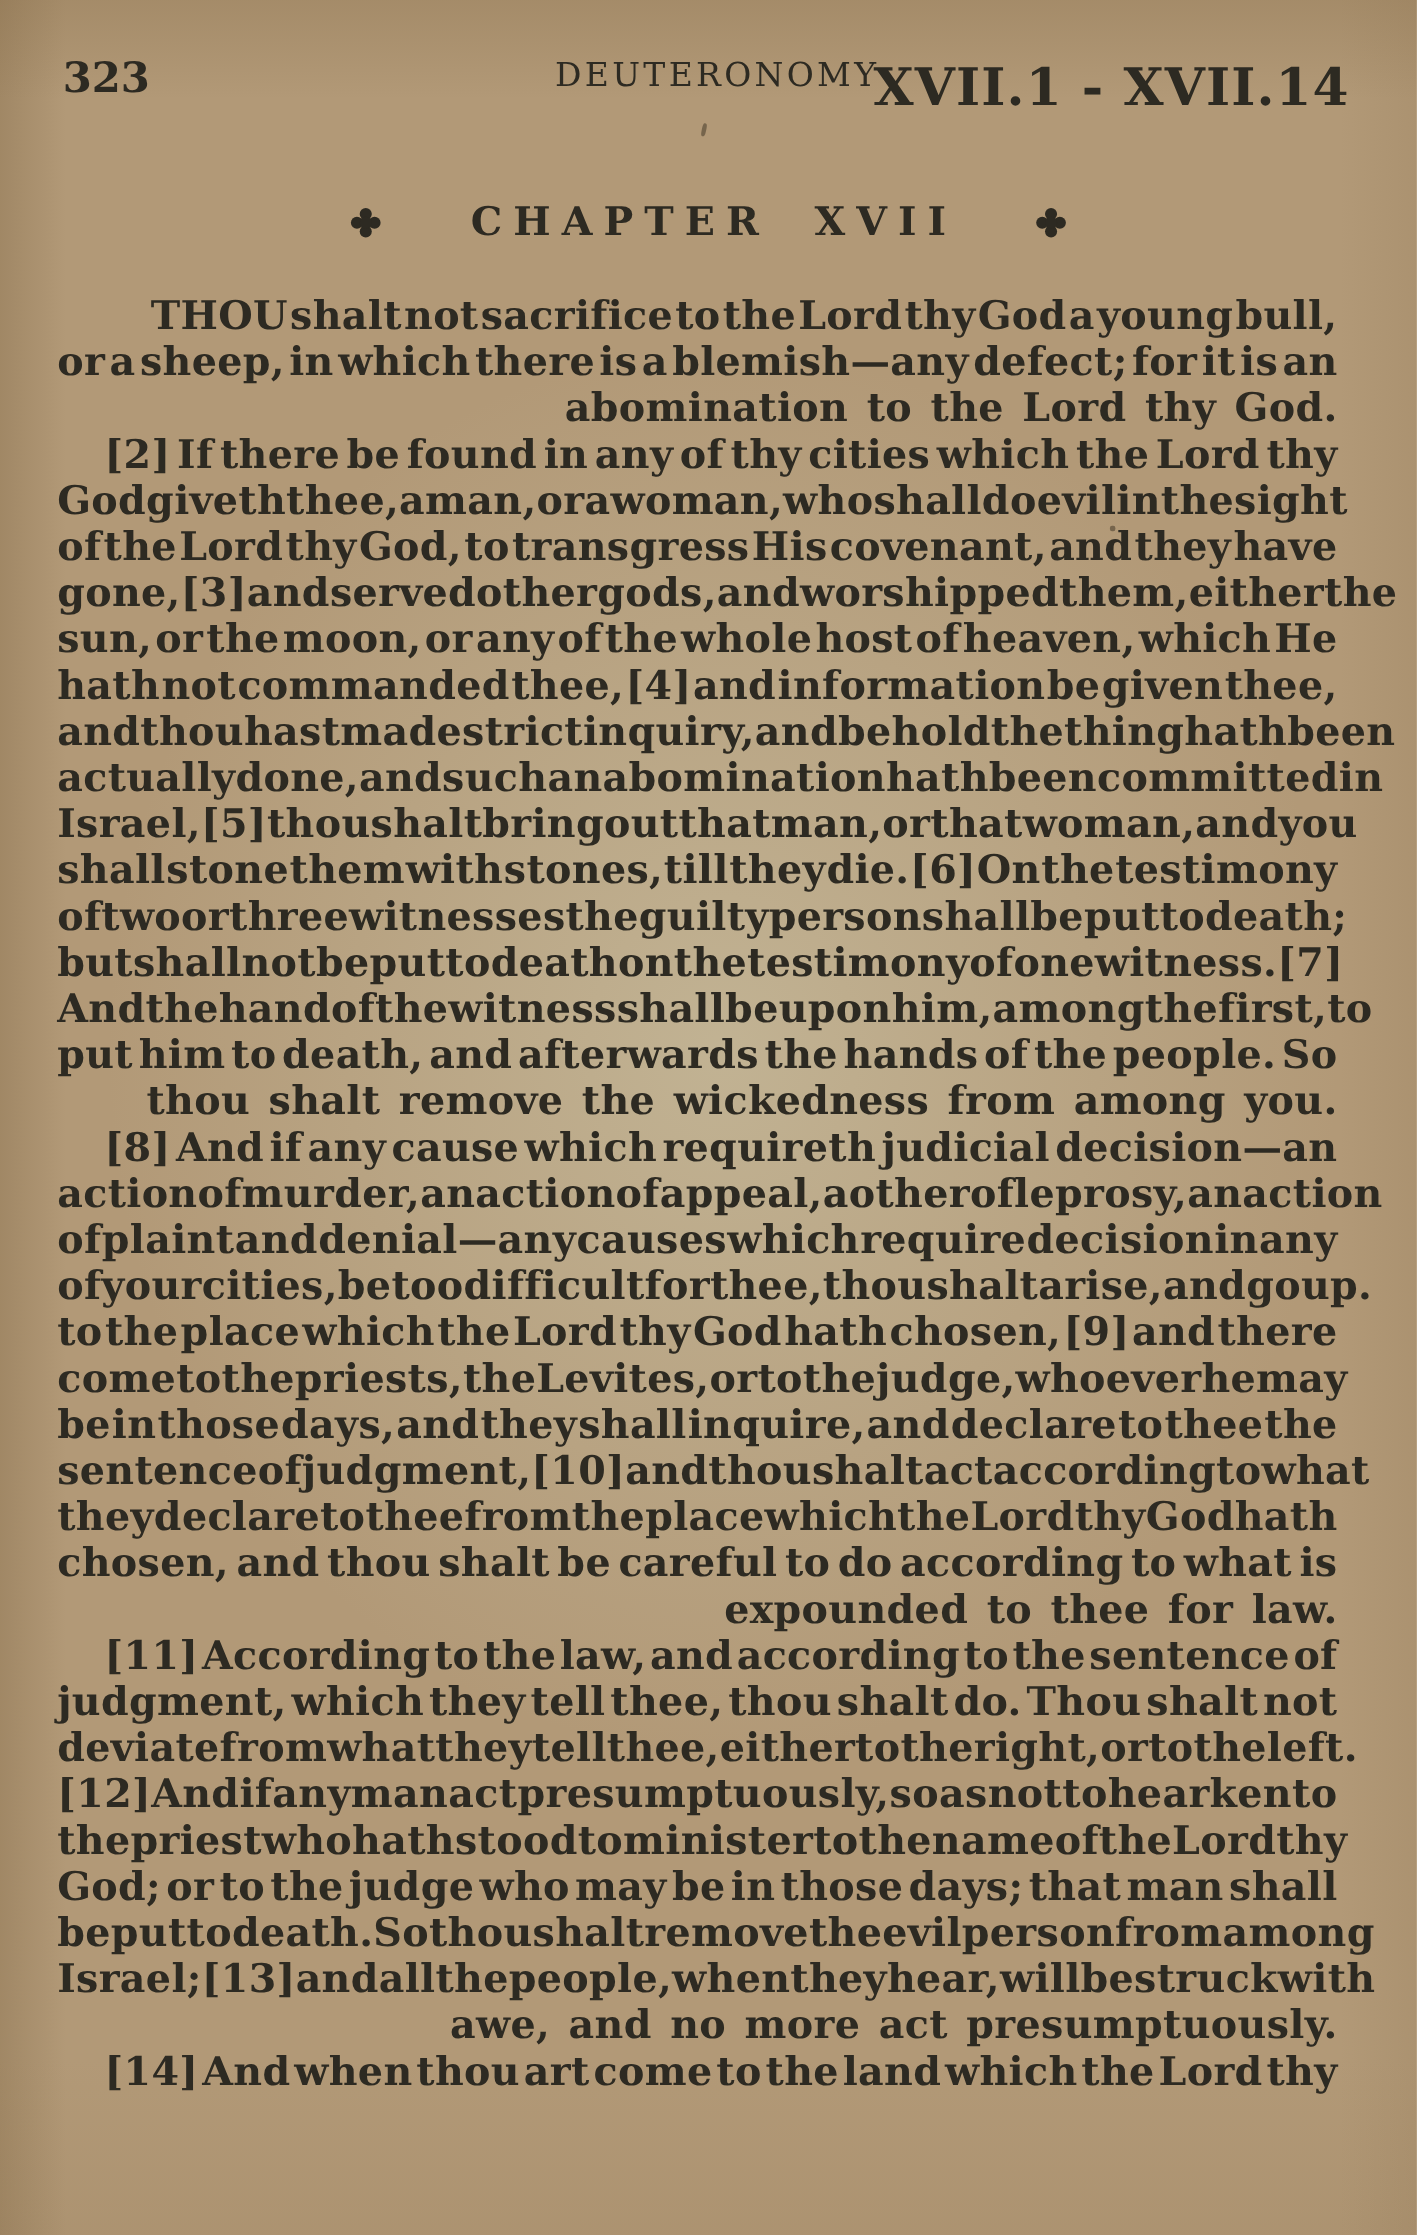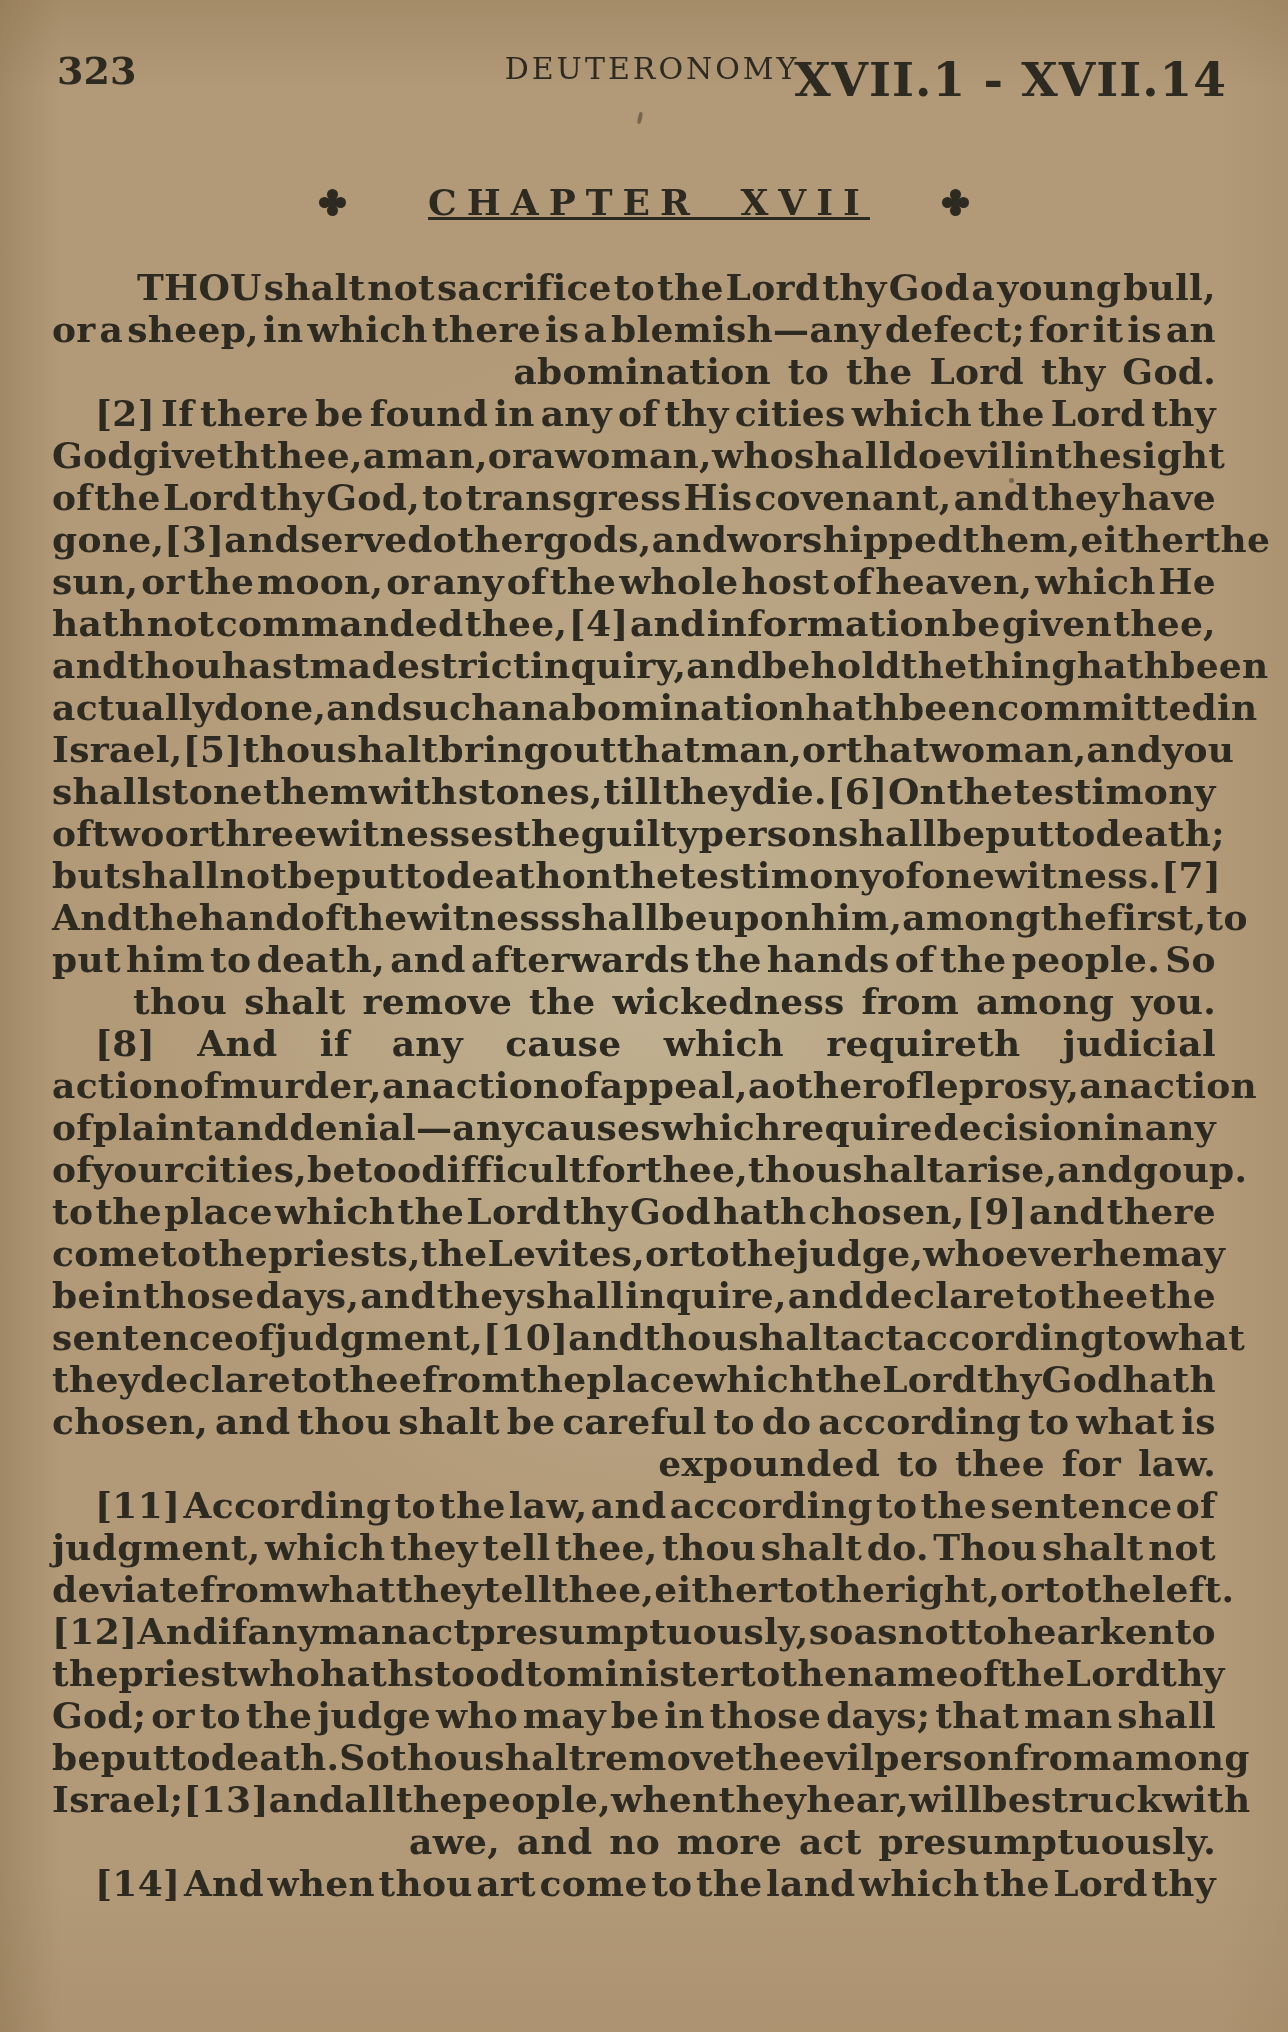--- a/index.html
+++ b/index.html
@@ -37,21 +37,20 @@
     position: absolute; right: 61px; top: 56px;
     font-size: 47px; font-weight: bold; line-height: 1;
     letter-spacing: 1px; white-space: nowrap;
   }
 
   
   .chapterline {
     position: absolute; left: 0; right: 0; top: 184px;
     display: flex; justify-content: center; align-items: center;
     gap: 66px;
-    text-decoration: underline;
   }
   .chaptext {
     font-size: 36px; font-weight: bold; line-height: 1;
     letter-spacing: 10px; word-spacing: 18px;
     padding-left: 10px; 
     white-space: nowrap;
   }
   .cross {
     width: 11px; height: 11px; border-radius: 50%;
     background: #2d2a22; margin: 0 14px;
@@ -338,20 +337,21 @@
       <div>
         <div class="line just indent-normal">
           <span>[8]</span>
           <span>And</span>
           <span>if</span>
           <span>any</span>
           <span>cause</span>
           <span>which</span>
           <span>requireth</span>
           <span>judicial</span>
+          <span>decision—an</span>
         </div>
         <div class="line just">
           <span>action</span>
           <span>of</span>
           <span>murder,</span>
           <span>an</span>
           <span>action</span>
           <span>of</span>
           <span>appeal,</span>
           <span>a</span>

